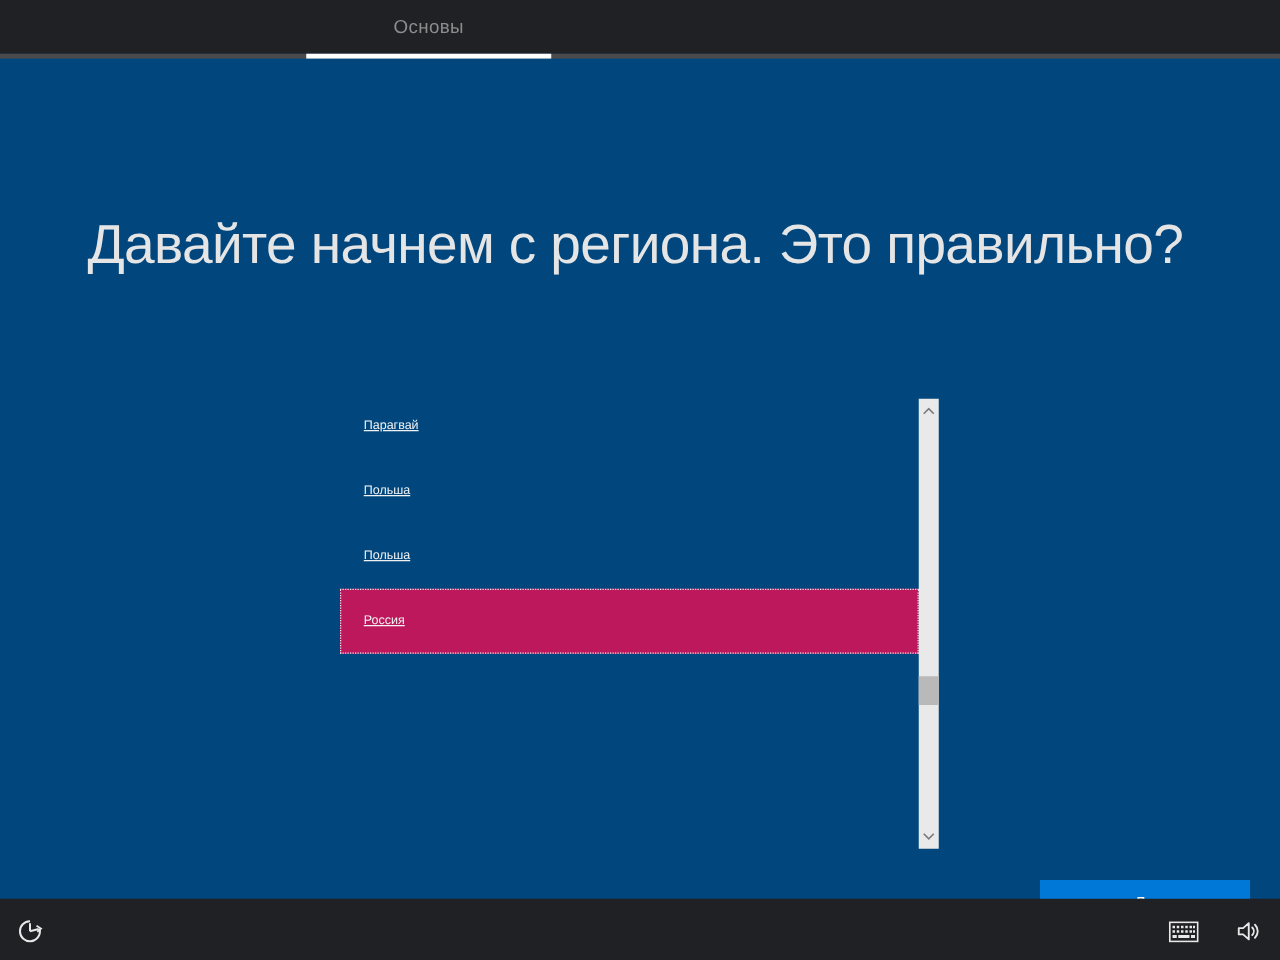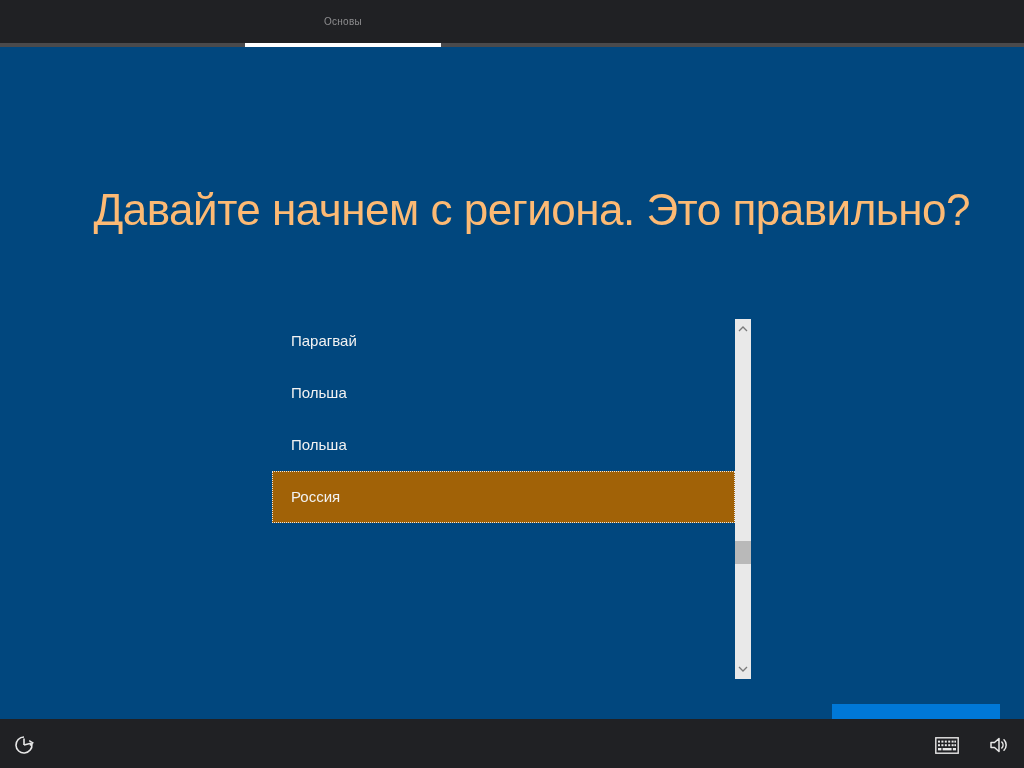--- a/index.html
+++ b/index.html
@@ -16,51 +16,51 @@
     position:absolute; top:0; left:0; width:1024px; height:43px;
     background:#202124;
   }
   .topbar-separator {
     position:absolute; top:43px; left:0; width:1024px; height:4px;
     background:#4a4a4c;
   }
   .tab {
     position:absolute; top:0; left:245px; width:196px; height:43px;
     display:flex; align-items:center; justify-content:center;
-    color:#8d8d8f; font-size:10px; letter-spacing:.3px;
+    color:#8d8d8f; font-size:15px; letter-spacing:.3px;
   }
   .tab-underline {
     position:absolute; top:43px; left:245px; width:196px; height:4px;
     background:#ffffff;
   }
 
   
   .main {
     position:absolute; top:47px; left:0; width:1024px; height:672px;
     background:#01477e;
   }
   .page-title {
-    position:absolute; top:138px; left:70px; width:900px;
-    color:#fdba74; font-size:44px; font-weight:300; letter-spacing:-0.5px;
+    position:absolute; top:124px; left:70px; width:900px;
+    color:#e5e5e5; font-size:44px; font-weight:300; letter-spacing:-0.5px;
     white-space:nowrap;
-    text-align:right;
   }
 
   
   .region-list {
     position:absolute; top:268px; left:272px; width:463px;
   }
   .region-item {
     height:52px; line-height:50px; padding-left:18px;
-    color:#f2f2f2; font-size:15px;
+    color:#f2f2f2; font-size:10px;
     border:1px dotted transparent;
     cursor:default;
+    text-decoration:underline;
   }
   .region-item.selected {
-    background:#a16207;
+    background:#be185d;
     border:1px dotted #e8e8e8;
   }
 
   
   .scrollbar {
     position:absolute; top:272px; left:735px; width:16px; height:360px;
     background:#e9e9e9;
   }
   .scroll-arrow {
     position:absolute; left:0; width:16px; height:16px;

